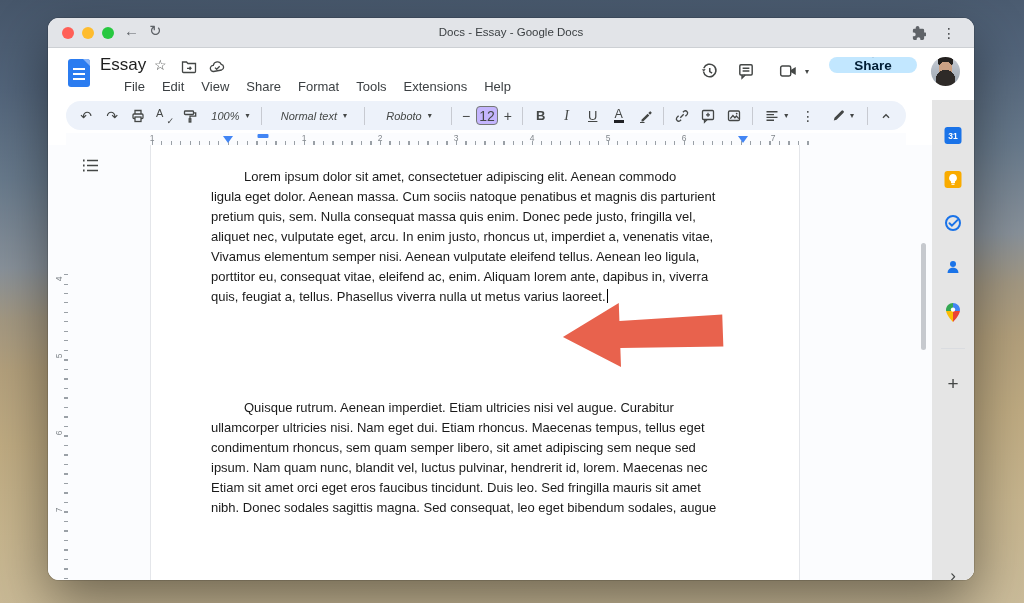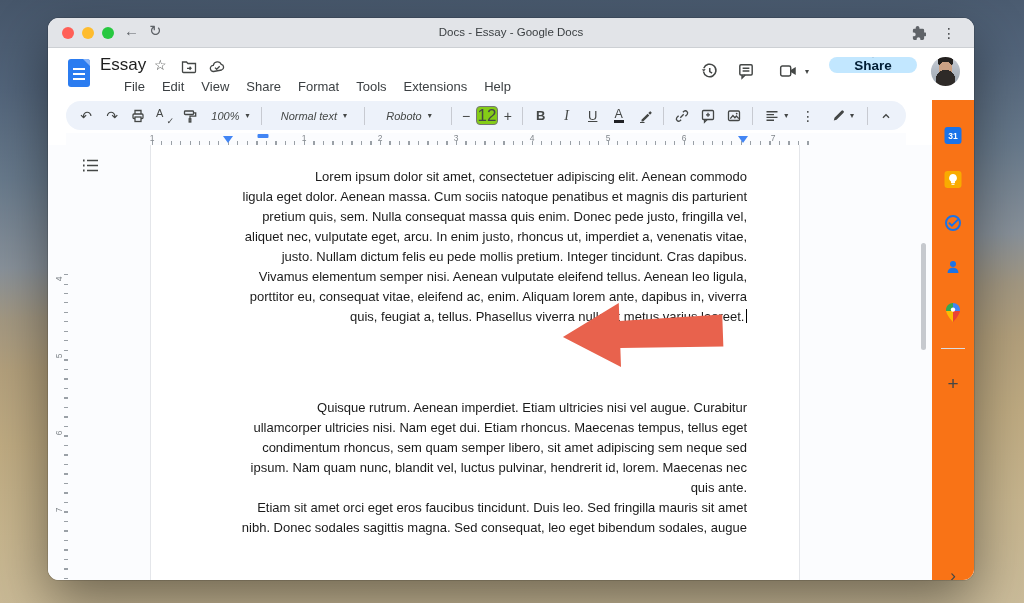--- a/index.html
+++ b/index.html
@@ -59,21 +59,21 @@
   
   .toolbar { position:absolute; left:18px; top:83px; width:840px; height:29px;
     background:#edf2fa; border-radius:15px; display:flex; align-items:center;
     padding:0 8px; gap:2px; color:#444746; }
   .tb-btn { height:24px; min-width:24px; border-radius:4px; display:flex; align-items:center;
     justify-content:center; font-size:14px; cursor:pointer; position:relative; }
   .sep { width:1px; height:18px; background:#c7cad1; margin:0 4px; }
   .tb-text { font-size:11px; padding:0 2px;font-style:italic; }
   .caret { font-size:8px; margin-left:4px; color:#444746; }
   .size-box { width:22px; height:19px; border:1px solid #747775; border-radius:4px;
-    font-size:17px; display:flex; align-items:center; justify-content:center; background:#84cc16; }
+    font-size:14px; display:flex; align-items:center; justify-content:center; background:#c4b5fd; }
   .glyph-b { font-weight:bold; font-size:13px; }
   .glyph-i { font-style:italic; font-family:"Liberation Serif",serif; font-size:14px; }
   .glyph-u { text-decoration:underline; font-size:13px; }
   .glyph-a { font-size:12.5px; border-bottom:3px solid #202124; line-height:12px; padding:0 1px; }
   .spellA { font-size:11px; position:absolute; left:4px; top:3px; }
   .spellC { font-size:9px; position:absolute; right:2px; bottom:2px; }
   .tb-spacer { flex:1; }
   
   .h-ruler { position:absolute; left:18px; top:115px; width:840px; height:12px;
     background:#fbfcfe; }
@@ -87,32 +87,32 @@
   .v-num { position:absolute; left:-1px; font-size:8.5px; color:#80868b; transform:rotate(-90deg); }
   .marker-tri { position:absolute; top:3px; width:0; height:0;
     border-left:5px solid transparent; border-right:5px solid transparent;
     border-top:7px solid #4285f4; transform:translateX(-50%); }
   .marker-rect { position:absolute; top:1px; width:11px; height:4px; background:#4285f4;
     border-radius:1px; transform:translateX(-50%); }
   
   .content { position:absolute; left:0; top:127px; right:0; bottom:0; background:#fbfcfe; }
   .outline-btn { position:absolute; left:33px; top:12px; width:20px; height:18px; color:#444746; }
   .page { position:absolute; left:102px; top:0; width:650px; bottom:0; background:#fff;
-    border-left:1px solid #e4e6ea; border-right:1px solid #e4e6ea;text-align:right; }
+    border-left:1px solid #e4e6ea; border-right:1px solid #e4e6ea; }
   .para { position:absolute; left:60px; width:536px; font-size:13px; color:#1b1b1b; }
   .para .ln { height:20px; line-height:20px; white-space:nowrap; }
   .indent { padding-left:33px; }
   .cursor { display:inline-block; width:1.5px; height:14px; background:#000;
     vertical-align:-2px; margin-left:1px; }
   .arrow-svg { position:absolute; left:515px; top:158px; transform:rotate(-2deg);
     transform-origin:0 36px; }
   .doc-scrollbar { position:absolute; left:873px; top:98px; width:5px; height:107px;
     background:#c6c9ce; border-radius:3px; }
   
-  .side-panel { position:absolute; right:0; top:82px; width:42px; bottom:0; background:#f97316; }
+  .side-panel { position:absolute; right:0; top:82px; width:42px; bottom:0; background:#e5e5e5; }
   .sp-item { position:absolute; left:50%; transform:translateX(-50%); cursor:pointer; }
   .cal-icon { width:17px; height:17px; background:#1a73e8; border-radius:3px; color:#fff;
     font-size:8.5px; font-weight:bold; display:flex; align-items:center; justify-content:center; }
   .keep-icon { width:17px; height:17px; background:#f9ab00; border-radius:3px;
     display:flex; align-items:center; justify-content:center; }
   .sp-divider { position:absolute; left:9px; width:24px; height:1px; background:#dadce0; }
   .sp-plus { font-size:19px; color:#444746; line-height:16px; }
   .sp-expand { position:absolute; left:50%; transform:translateX(-50%); font-size:17px; color:#444746; }
   svg { display:block; }
 </style>
@@ -322,31 +322,29 @@
           <path d="M2 3.5h1.6M2 8.5h1.6M2 13.5h1.6" stroke-width="2"></path>
         </svg>
     </span>
 
     <div class="page">
       <div class="para" style="top:22px;">
         <div class="ln indent">Lorem ipsum dolor sit amet, consectetuer adipiscing elit. Aenean commodo</div>
         <div class="ln">ligula eget dolor. Aenean massa. Cum sociis natoque penatibus et magnis dis parturient</div>
         <div class="ln">pretium quis, sem. Nulla consequat massa quis enim. Donec pede justo, fringilla vel,</div>
         <div class="ln">aliquet nec, vulputate eget, arcu. In enim justo, rhoncus ut, imperdiet a, venenatis vitae,</div>
-        <div class="ln">justo. Nullam dictum felis eu pede mollis pretium. Integer tincidunt. Cras dapibus.</div>
         <div class="ln">Vivamus elementum semper nisi. Aenean vulputate eleifend tellus. Aenean leo ligula,</div>
         <div class="ln">porttitor eu, consequat vitae, eleifend ac, enim. Aliquam lorem ante, dapibus in, viverra</div>
         <div class="ln"><span>quis, feugiat a, tellus. Phasellus viverra nulla ut metus varius laoreet.</span><span class="cursor"></span></div>
       </div>
       <div class="para" style="top:253px;">
         <div class="ln indent">Quisque rutrum. Aenean imperdiet. Etiam ultricies nisi vel augue. Curabitur</div>
         <div class="ln">ullamcorper ultricies nisi. Nam eget dui. Etiam rhoncus. Maecenas tempus, tellus eget</div>
         <div class="ln">condimentum rhoncus, sem quam semper libero, sit amet adipiscing sem neque sed</div>
         <div class="ln">ipsum. Nam quam nunc, blandit vel, luctus pulvinar, hendrerit id, lorem. Maecenas nec</div>
-        <div class="ln">quis ante.</div>
         <div class="ln">Etiam sit amet orci eget eros faucibus tincidunt. Duis leo. Sed fringilla mauris sit amet</div>
         <div class="ln">nibh. Donec sodales sagittis magna. Sed consequat, leo eget bibendum sodales, augue</div>
       </div>
     </div>
 
     <svg class="arrow-svg" width="162" height="72" viewBox="0 0 162 72">
       <polygon points="0,34 57,2 57,20 160,17 160,49 57,47 57,66" fill="#e8624d"></polygon>
     </svg>
 
     <div class="doc-scrollbar"></div>

